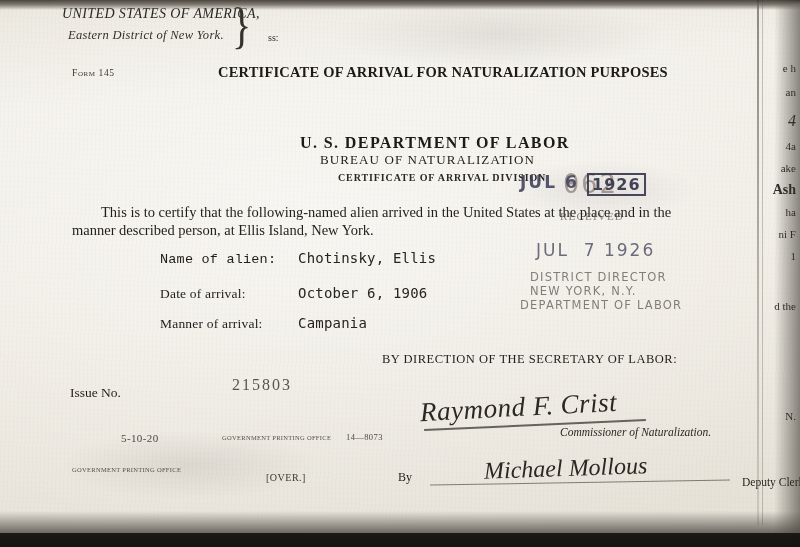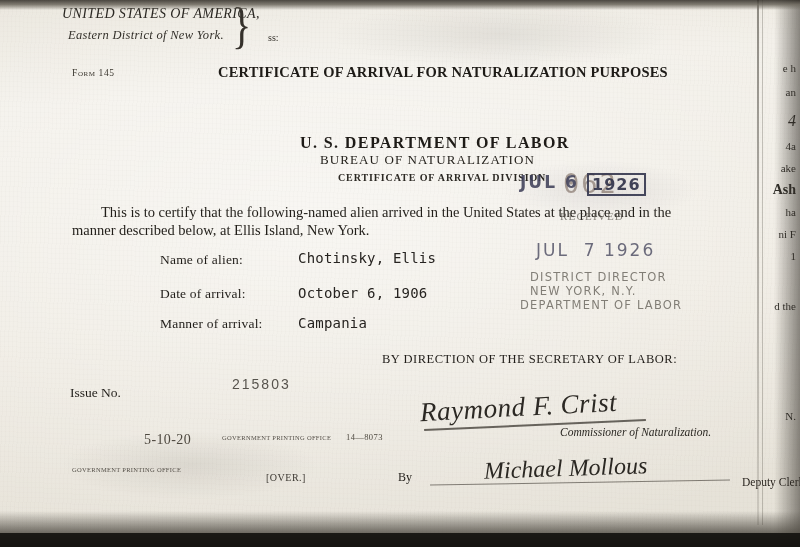--- a/index.html
+++ b/index.html
@@ -115,21 +115,21 @@
   }
   #serial {
     left: 563px; top: 168px; font-size: 27px; letter-spacing: 2px; color: #6d5a4e;
     font-family: "DejaVu Sans Mono", monospace; opacity: .55;
   }
 
   #certline1 { left: 90px; top: 204px; font-size: 14.5px; color: #211e19; margin-left: 11px; }
   #certline2 { left: 72px; top: 222px; font-size: 14.5px; color: #211e19; }
 
   .lbl { font-size: 13.5px; color: #201d19; letter-spacing: .2px; }
-  #lbl-name { left: 160px; top: 252px; }
+  #lbl-name { left: 160px; top: 252px; font-family: Liberation Mono, monospace; }
   #lbl-date { left: 160px; top: 286px; }
   #lbl-manner { left: 160px; top: 316px; }
 
   .val { font-family: "DejaVu Sans Mono", monospace; font-size: 14px; color: #262320; letter-spacing: .2px; }
   #val-name { left: 298px; top: 250px; }
   #val-date { left: 298px; top: 285px; }
   #val-manner { left: 298px; top: 315px; }
 
   
   .rcv { color: #57534b; opacity: .72; font-family: "DejaVu Sans", sans-serif; letter-spacing: 1.2px; }
@@ -138,22 +138,22 @@
   #rcv3 { left: 536px; top: 240px; font-size: 17px; letter-spacing: 2px; opacity:.8; color:#4a4a60;}
   #rcv4 { left: 530px; top: 270px; font-size: 11.5px; }
   #rcv5 { left: 530px; top: 284px; font-size: 11.5px; }
   #rcv6 { left: 520px; top: 298px; font-size: 11.5px; }
 
   #bydirection {
     left: 382px; top: 352px; font-size: 12.5px; letter-spacing: .5px; color:#201d19;
   }
   #lbl-issue { left: 70px; top: 385px; font-size: 13.5px; color:#201d19; }
   #val-issue {
-    left: 232px; top: 376px; font-size: 14px; letter-spacing: 2px; color:#3c3832;
-    font-family: Liberation Sans, sans-serif; opacity:.85;
+    left: 232px; top: 376px; font-size: 16px; letter-spacing: 2px; color:#3c3832;
+    font-family: Liberation Serif, serif; opacity:.85;
   }
 
   #sig1 {
     left: 420px; top: 392px; font-size: 27px; color: #2c2924; font-style: italic;
     font-family: "Liberation Serif", serif; transform: rotate(-3deg); letter-spacing:.5px;
   }
   #sig1-underline {
     position:absolute; left: 424px; top: 424px; width: 222px; height: 1.5px;
     background:#3a362f; transform: rotate(-2.6deg); opacity:.75;
   }
@@ -164,21 +164,21 @@
   #sig2 {
     left: 484px; top: 455px; font-size: 24px; color: #2b2823; font-style: italic;
     font-family: "Liberation Serif", serif; transform: rotate(-2deg);
   }
   #sig2-underline {
     position:absolute; left: 430px; top: 482px; width: 300px; height: 1.2px;
     background: #3a362f; opacity:.6; transform: rotate(-1deg);
   }
   #deputy { left: 742px; top: 476px; font-size: 11.5px; color:#241f1a; }
 
-  #foot1 { left: 144px; top: 432px; font-size: 14px; color:#4e4940; letter-spacing:.4px;}
+  #foot1 { left: 121px; top: 432px; font-size: 11px; color:#4e4940; letter-spacing:.4px;}
   #foot2 { left: 222px; top: 434px; font-size: 6.5px; color:#56514a; letter-spacing:.3px;}
   #foot3 { left: 346px; top: 432px; font-size: 8.5px; color:#4e4940; letter-spacing:.4px;}
   #foot4 { left: 72px; top: 466px; font-size: 6.5px; color:#56514a; letter-spacing:.3px;}
   #over  { left: 266px; top: 472px; font-size: 10px; color:#3c3832; letter-spacing:.5px;}
 
   
   .margin-txt {
     position:absolute; right: 4px; white-space: pre; color:#2f2c27;
     font-family:"Liberation Serif", serif;
   }
@@ -222,21 +222,21 @@
 
   <div class="txt" id="dept">U. S. DEPARTMENT OF LABOR</div>
   <div class="txt sc" id="bureau">BUREAU OF NATURALIZATION</div>
   <div class="txt sc" id="cad">CERTIFICATE OF ARRIVAL DIVISION</div>
 
   <div class="txt" id="serial">062</div>
   <div class="txt" id="stamp-date">JUL 6</div>
   <div id="stamp-year">1926</div>
 
   <div class="txt" id="certline1">This is to certify that the following-named alien arrived in the United States at the place and in the</div>
-  <div class="txt" id="certline2">manner described below, at Ellis Island, New York.</div>
+  <div class="txt" id="certline2">manner described person, at Ellis Island, New York.</div>
 
   <div class="txt lbl" id="lbl-name">Name of alien:</div>
   <div class="txt val" id="val-name">Chotinsky, Ellis</div>
 
   <div class="txt lbl" id="lbl-date">Date of arrival:</div>
   <div class="txt val" id="val-date">October 6, 1906</div>
 
   <div class="txt lbl" id="lbl-manner">Manner of arrival:</div>
   <div class="txt val" id="val-manner">Campania</div>
 

